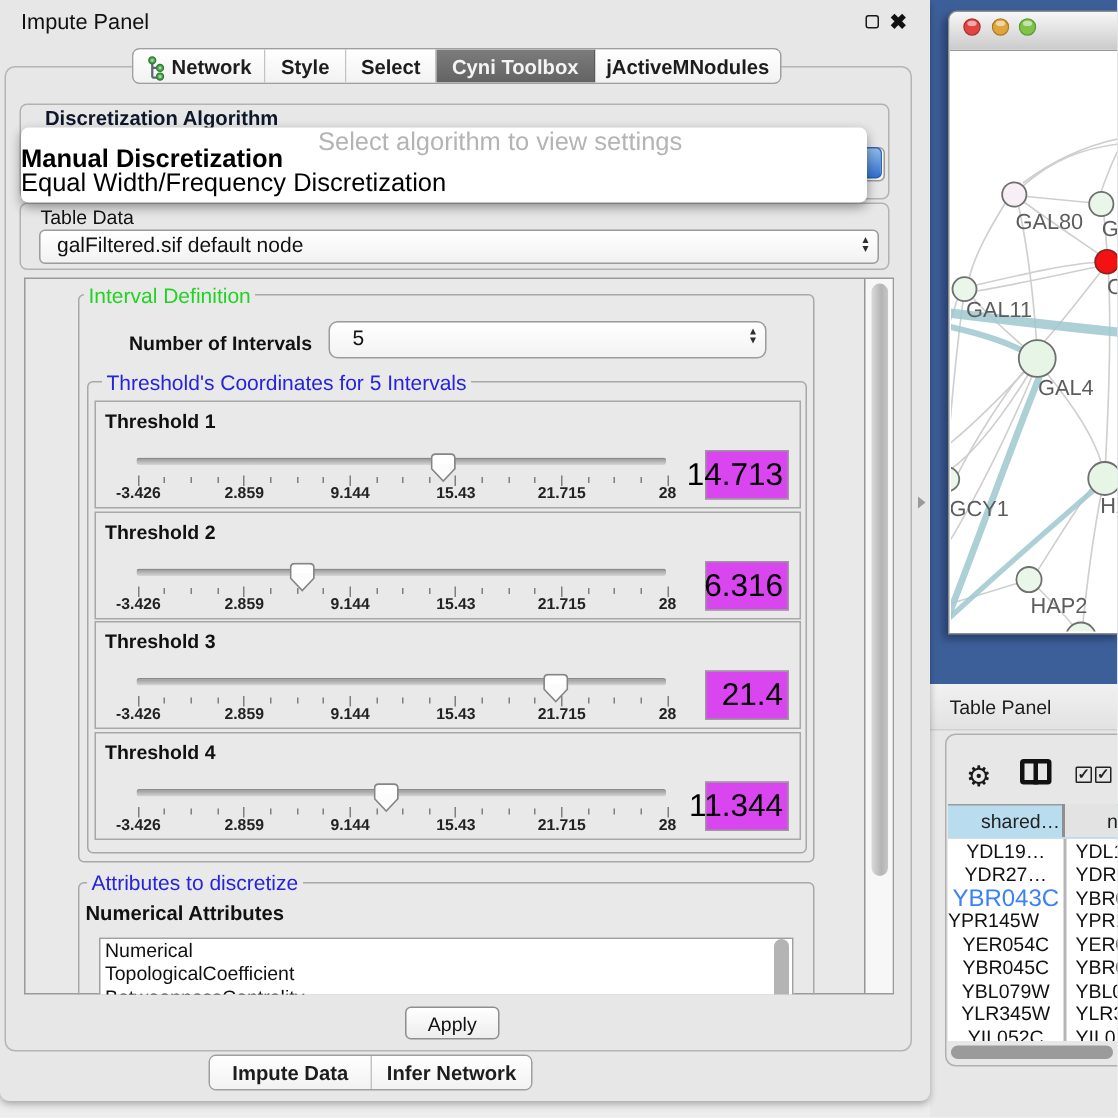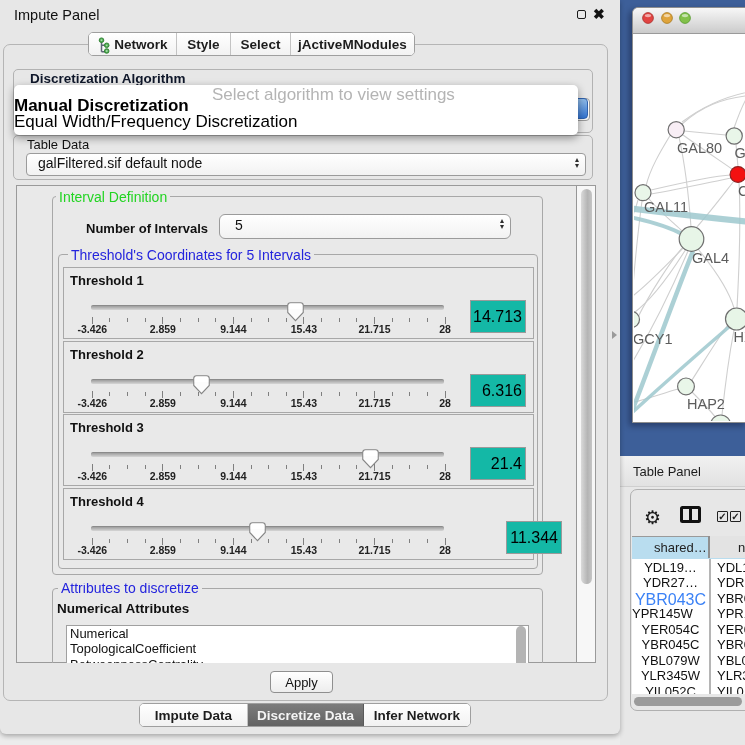--- a/index.html
+++ b/index.html
@@ -20,21 +20,21 @@
 .seg .s{display:flex;align-items:center;justify-content:center;font-size:13.5px;font-weight:700;
  color:#1d1d1d;border-right:1px solid #c3c3c3;background:linear-gradient(#ffffff,#f2f2f2);}
 .seg .s:last-child{border-right:none;}
 .seg .sel{background:linear-gradient(#7c7c7c,#636363);color:#f4f4f4;border-right-color:#5a5a5a;}
 .thr{position:absolute;border:1px solid #a8a8a8;background:#e9e9e9;}
 .thr .lab{position:absolute;left:6px;top:5px;font-size:13px;font-weight:bold;color:#111;}
 .track{position:absolute;height:4px;background:linear-gradient(#9e9e9e,#d6d6d6);
  border-radius:2px;border-top:1px solid #8b8b8b;}
 .tick{position:absolute;width:1px;background:#7f7f7f;}
 .tlab{position:absolute;font-size:10.5px;font-weight:bold;color:#222;transform:translateX(-50%);}
-.vfield{position:absolute;background:#14b8a6;border:1px solid #9a9a9a;font-size:16px;color:#000;
+.vfield{position:absolute;background:#d946ef;border:1px solid #9a9a9a;font-size:21px;color:#000;
  text-align:right;display:flex;align-items:center;justify-content:flex-end;padding-right:3px;padding-top:1px;box-sizing:border-box;}
 </style></head><body>
 <div id="root">
 
 <div class="abs" style="left:620px;top:0;width:125px;height:456px;background:#3d5f99;"></div>
 <div class="abs" style="left:632px;top:7px;width:114px;height:414px;background:#fff;border:1px solid #8e8e8e;border-radius:6px 0 0 0;box-shadow:-3px 3px 6px rgba(0,0,20,0.35);">
 <div class="abs" style="left:0;top:0;width:114px;height:25px;background:linear-gradient(#f7f7f7,#cbcbcb);border-bottom:1px solid #9a9a9a;border-radius:6px 0 0 0;"></div>
 <svg class="abs" style="left:9px;top:4px;" width="12" height="12">
         <circle cx="6" cy="6" r="5.4" fill="#e14442" stroke="#a8302c" stroke-width="0.8"></circle>
         <ellipse cx="6" cy="3.6" rx="3.1" ry="1.7" fill="#ffffff" opacity="0.55"></ellipse>
@@ -147,20 +147,21 @@
             <path d="M4.5,4 V14.7 M4.5,8.3 H9 M4.5,14.7 H9" stroke="#5d6575" stroke-width="1.5" fill="none"></path>
             <circle cx="4.5" cy="3.2" r="2.3" fill="#4fae52" stroke="#2c7d30" stroke-width="0.9"></circle>
             <circle cx="9.7" cy="8.3" r="2.3" fill="#4fae52" stroke="#2c7d30" stroke-width="0.9"></circle>
             <circle cx="9.7" cy="14" r="2.3" fill="#4fae52" stroke="#2c7d30" stroke-width="0.9"></circle>
             <circle cx="4.5" cy="3.2" r="0.9" fill="#a8d8aa"></circle>
             <circle cx="9.7" cy="8.3" r="0.9" fill="#a8d8aa"></circle>
             <circle cx="9.7" cy="14" r="1" fill="#a8d8aa"></circle>
           </svg>Network</div>
 <div class="s" style="width:53px;">Style</div>
 <div class="s" style="width:59px;">Select</div>
+<div class="s sel" style="width:105px;">Cyni Toolbox</div>
 <div class="s" style="width:123px;">jActiveMNodules</div>
 </div>
 <div class="tb" style="left:13px;top:69px;width:578px;height:62px;border-radius:5px;"></div>
 <div class="abs" style="left:30px;top:71px;font-weight:bold;color:#0f172a;font-size:13.5px;">Discretization Algorithm</div>
 <div class="cb" style="left:24px;top:98px;width:564px;height:21px;"></div>
 <div class="abs" style="left:565px;top:98px;width:23px;height:21px;border-radius:4px;background:linear-gradient(#8fbbe8,#3272cf);border:1px solid #2f62ae;box-sizing:border-box;"></div>
 <div class="tb" style="left:13px;top:135px;width:578px;height:43px;border-radius:5px;"></div>
 <div class="abs" style="left:27px;top:137px;font-size:13px;color:#111;">Table Data</div>
 <div class="cb" style="left:26px;top:153px;width:558px;height:21px;"></div>
 <div class="abs" style="left:38px;top:155px;font-size:14px;color:#111;">galFiltered.sif default node</div>
@@ -318,36 +319,35 @@
 <div class="tick" style="left:345.2px;top:50px;height:4px;"></div>
 <div class="tick" style="left:362.9px;top:50px;height:4px;"></div>
 <div class="tlab" style="left:310.5px;top:55px;">21.715</div>
 <div class="tick" style="left:380.5px;top:49px;height:7px;"></div>
 <div class="tlab" style="left:381.0px;top:55px;">28</div>
 <svg class="abs" style="left:185.1px;top:33.5px;" width="17" height="20" viewBox="0 0 17 20">
           <path d="M3.5 0.75 H13.5 Q16.25 0.75 16.25 3.5 V10.5 L8.5 18.75 L0.75 10.5 V3.5 Q0.75 0.75 3.5 0.75 Z" fill="#fcfcfc" stroke="#858585" stroke-width="1.1"></path>
           <path d="M3.5 1.8 H13.5 Q15.2 1.8 15.2 3.5 V7 H1.8 V3.5 Q1.8 1.8 3.5 1.8 Z" fill="#ffffff"></path>
         </svg>
 </div>
-<div class="vfield" style="left:470px;top:520.5px;width:56px;height:33px;margin-left:36px;">11.344</div>
+<div class="vfield" style="left:470px;top:520.5px;width:56px;height:33px;">11.344</div>
 <div class="abs" style="left:16px;top:583px;width:578px;height:80px;overflow:hidden;">
 <div class="tb" style="left:36px;top:5px;width:489px;height:120px;border-color:#a8a8a8;"></div>
 <div class="tblab" style="left:42px;top:-2px;color:#2424dd;background:#e9e9e9;">Attributes to discretize</div>
 <div class="abs" style="left:41px;top:18px;font-size:13.5px;font-weight:bold;color:#111;">Numerical Attributes</div>
 <div class="abs" style="left:50px;top:42px;width:461px;height:38px;background:#fff;border:1px solid #a0a0a0;overflow:hidden;">
 <div class="abs" style="left:3px;top:0.0px;font-size:13px;color:#111;">Numerical</div>
 <div class="abs" style="left:3px;top:15.4px;font-size:13px;color:#111;">TopologicalCoefficient</div>
 <div class="abs" style="left:3px;top:30.8px;font-size:13px;color:#111;">BetweennessCentrality</div>
 <div class="abs" style="left:449px;top:0;width:10px;height:60px;background:#b4b4b4;border-radius:5px;"></div>
 </div>
 </div>
 <div class="abs" style="left:270px;top:671px;width:63px;height:22px;background:linear-gradient(#ffffff,#ededed);border:1px solid #8f8f8f;border-radius:4px;box-sizing:border-box;font-size:13px;color:#111;display:flex;align-items:center;justify-content:center;">Apply</div>
 <div class="seg" style="left:139px;top:703px;height:22px;">
 <div class="s" style="width:107px;">Impute Data</div>
-<div class="s sel" style="width:115px;">Discretize Data</div>
 <div class="s" style="width:106px;">Infer Network</div>
 </div>
 <div class="abs" style="left:14px;top:85px;width:564px;height:50px;background:#fff;border-radius:5px;box-shadow:0 3px 8px rgba(0,0,0,0.4);"></div>
 <div class="abs" style="left:212px;top:85.5px;font-size:17px;line-height:17px;color:#b4b4b4;">Select algorithm to view settings</div>
 <div class="abs" style="left:14px;top:96.5px;font-size:17px;line-height:17px;font-weight:bold;color:#000;">Manual Discretization</div>
 <div class="abs" style="left:14px;top:113px;font-size:17px;line-height:17px;color:#000;">Equal Width/Frequency Discretization</div>
 </div>
 <div class="abs" style="left:612px;top:331px;width:0;height:0;border-top:4px solid transparent;border-bottom:4px solid transparent;border-left:5px solid #9a9a9a;"></div>
 </div>
 </body></html>

